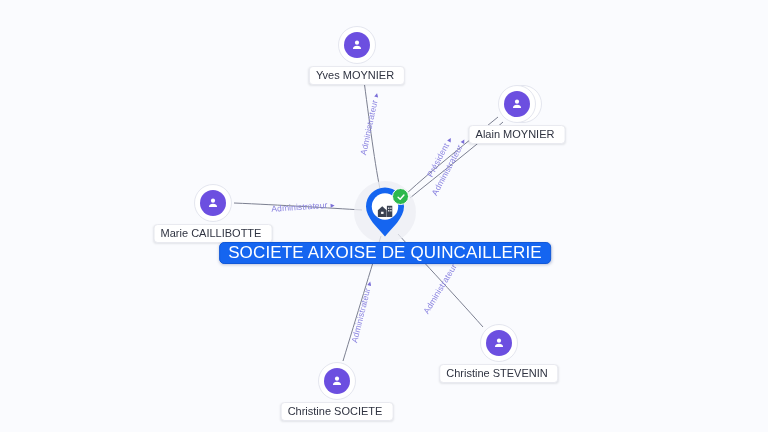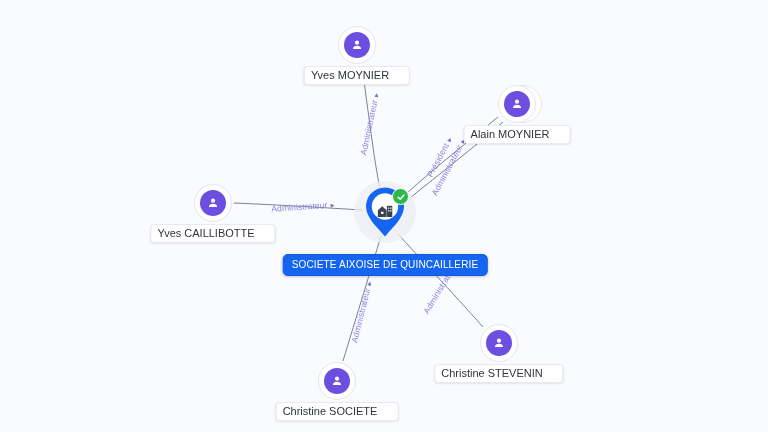--- a/index.html
+++ b/index.html
@@ -69,21 +69,21 @@
 
   .node-label {
     position: absolute;
     top: 21px;
     left: 50%;
     transform: translateX(-50%);
     white-space: nowrap;
     background: #ffffff;
     border: 1px solid #e9eaf0;
     border-radius: 4px;
-    padding: 2px 20px 3px 6px;
+    padding: 2px 10px 3px 6px;
     font-size: 11px;
     line-height: 12px;
     color: #2f3341;
     box-shadow: 0 1px 2px rgba(20,25,50,0.10);
   }
 
   
   .company-node {
     position: absolute;
     width: 0; height: 0;
@@ -125,26 +125,25 @@
   .company-label {
     position: absolute;
     top: 30px;
     left: 50%;
     transform: translateX(-50%);
     white-space: nowrap;
     background: #1565f0;
     border: 1px solid #1158d8;
     border-radius: 5px;
     padding: 3px 8px 4px 8px;
-    font-size: 10px;
+    font-size: 17px;
     line-height: 13px;
     letter-spacing: 0.15px;
     color: #ffffff;
     box-shadow: 0 1px 3px rgba(20,40,110,0.25);
-    margin-top: 12px;
   }
 
   
   .edge-label {
     position: absolute;
     white-space: nowrap;
     font-size: 8.5px;
     line-height: 10px;
     color: #8b84e0;
     transform-origin: 50% 50%;
@@ -226,21 +225,21 @@
 
   <div class="person-node" style="left:213px; top:203px;">
     <div class="avatar-ring">
       <div class="avatar-circle">
         <svg width="14" height="14" viewBox="0 0 24 24" fill="#ffffff">
           <circle cx="12" cy="8" r="3.6"></circle>
           <path d="M5 19c0-3.6 3.2-5.6 7-5.6s7 2 7 5.6z"></path>
         </svg>
       </div>
     </div>
-    <div class="node-label">Yves CAILLIBOTTE</div>
+    <div class="node-label">Marie CAILLIBOTTE</div>
   </div>
 
   <div class="person-node" style="left:499px; top:343px;">
     <div class="avatar-ring">
       <div class="avatar-circle">
         <svg width="14" height="14" viewBox="0 0 24 24" fill="#ffffff">
           <circle cx="12" cy="8" r="3.6"></circle>
           <path d="M5 19c0-3.6 3.2-5.6 7-5.6s7 2 7 5.6z"></path>
         </svg>
       </div>

